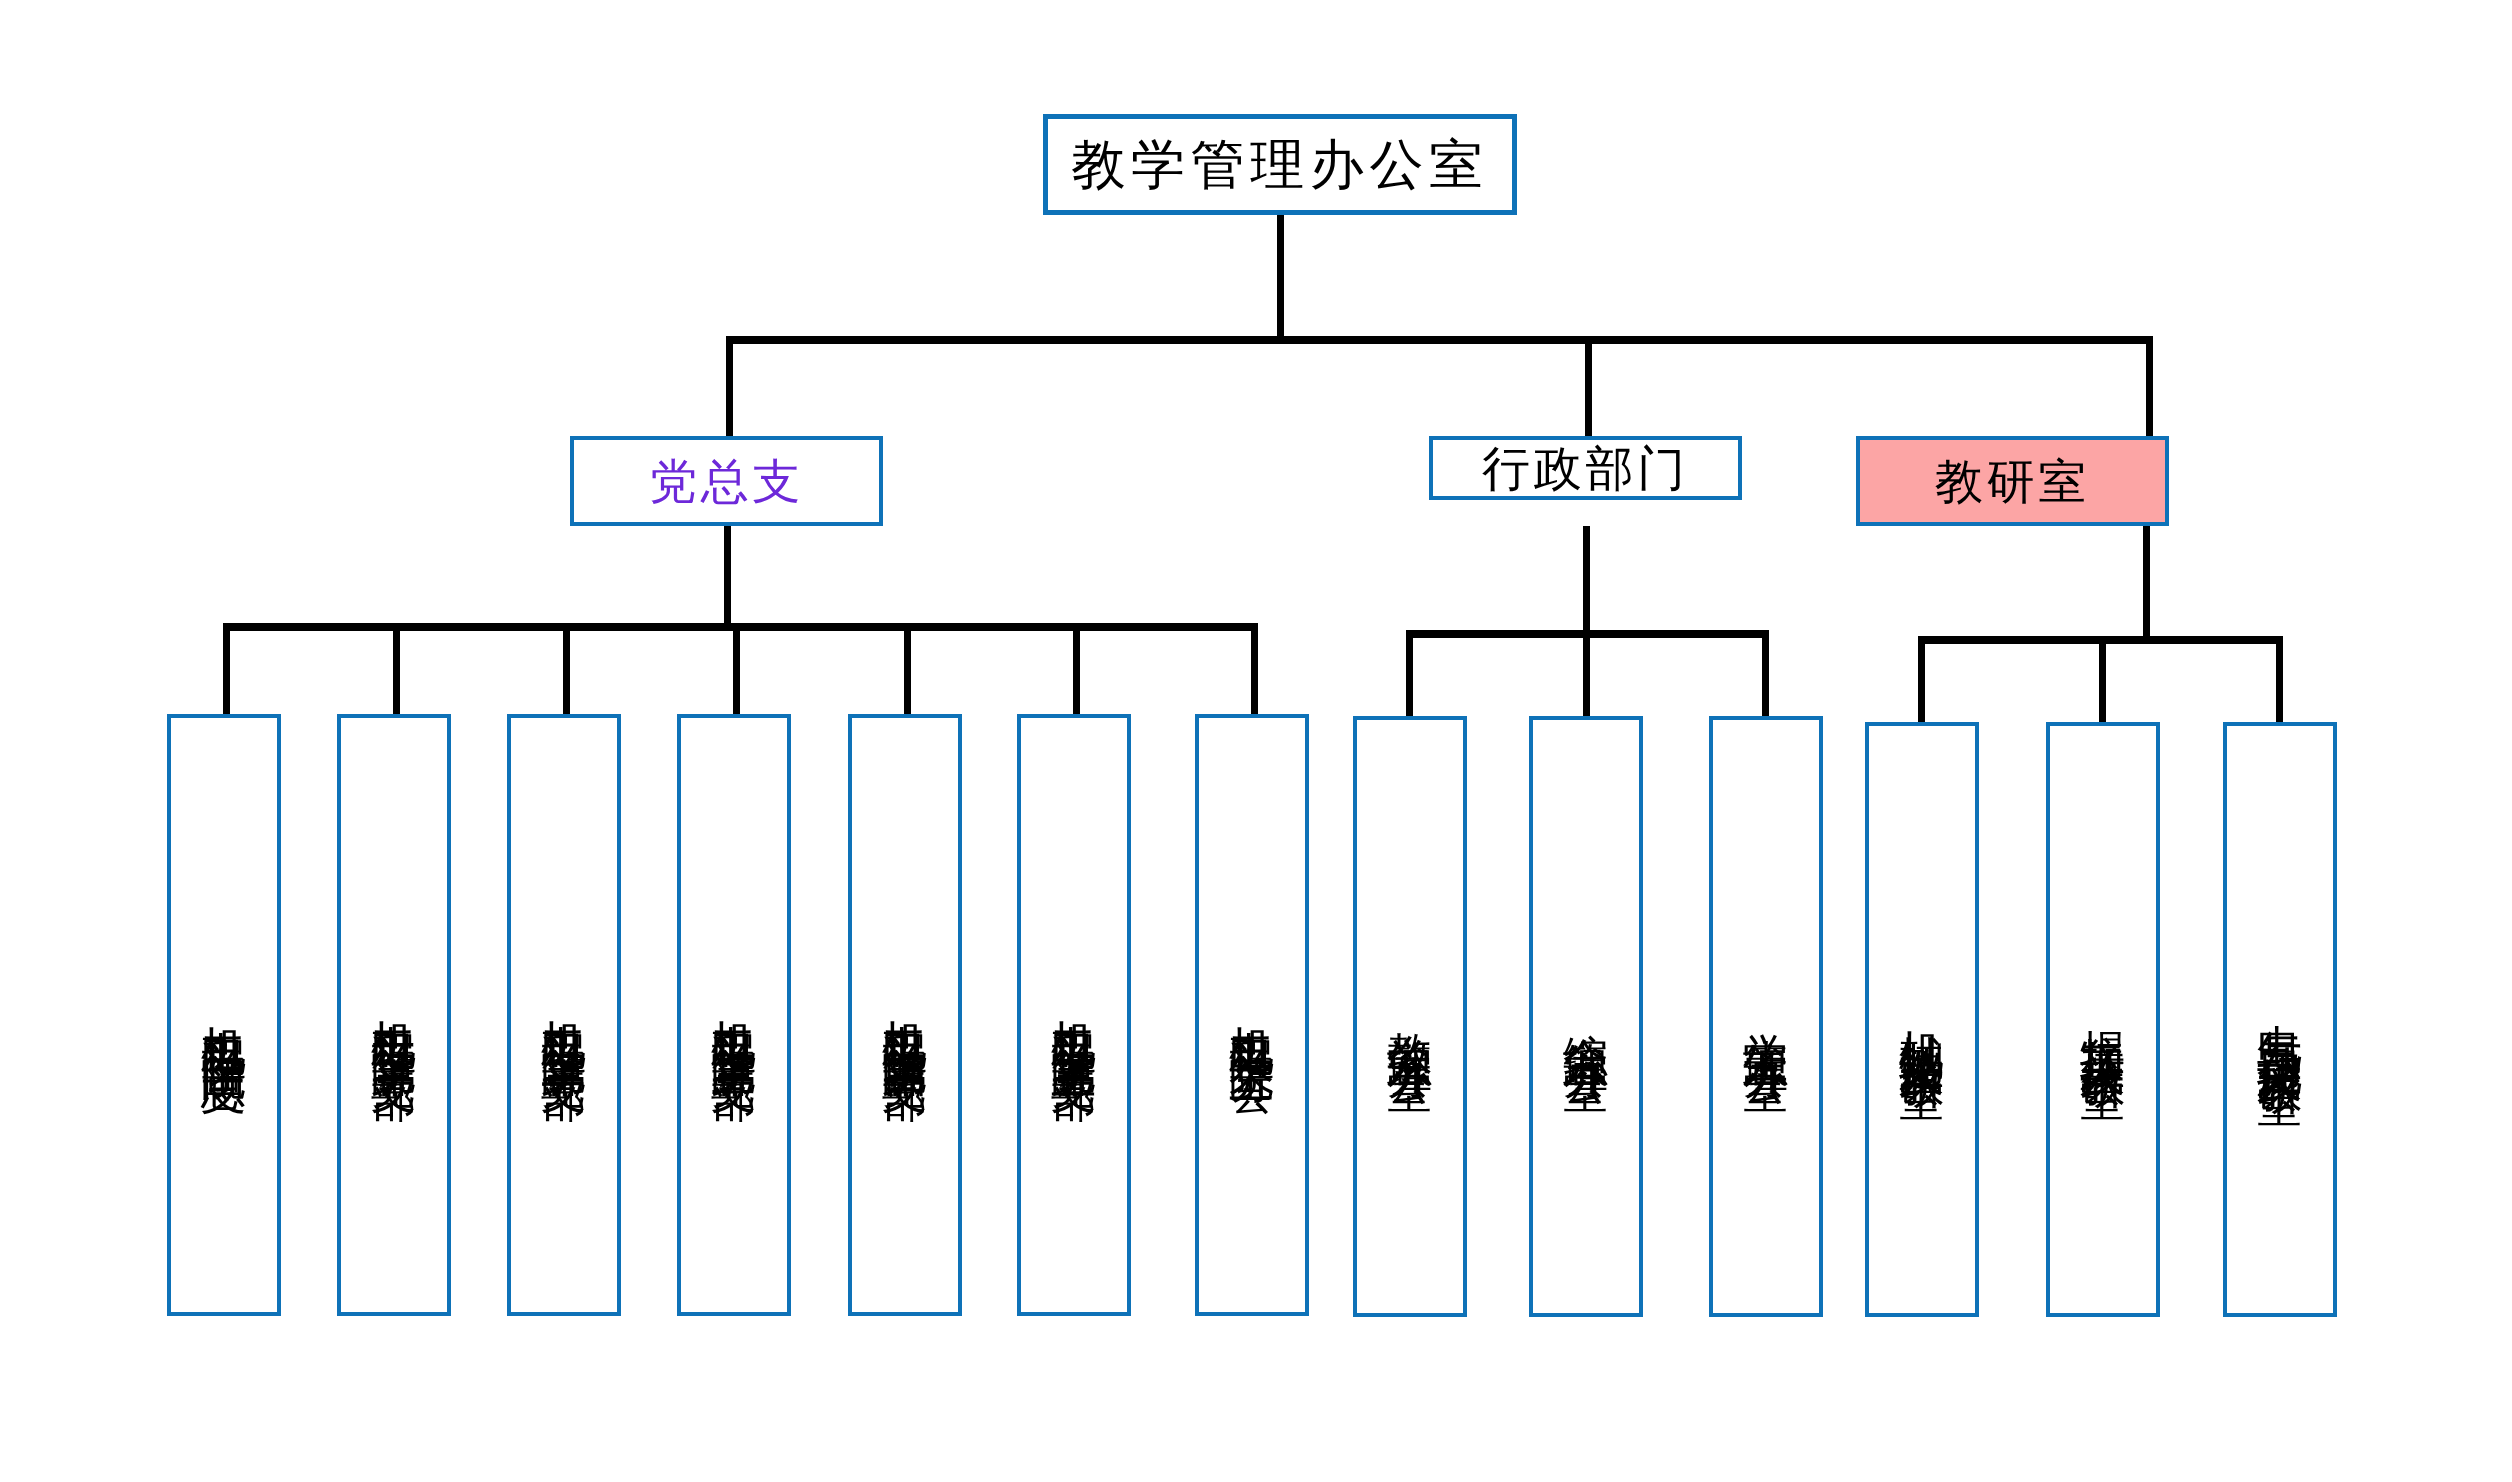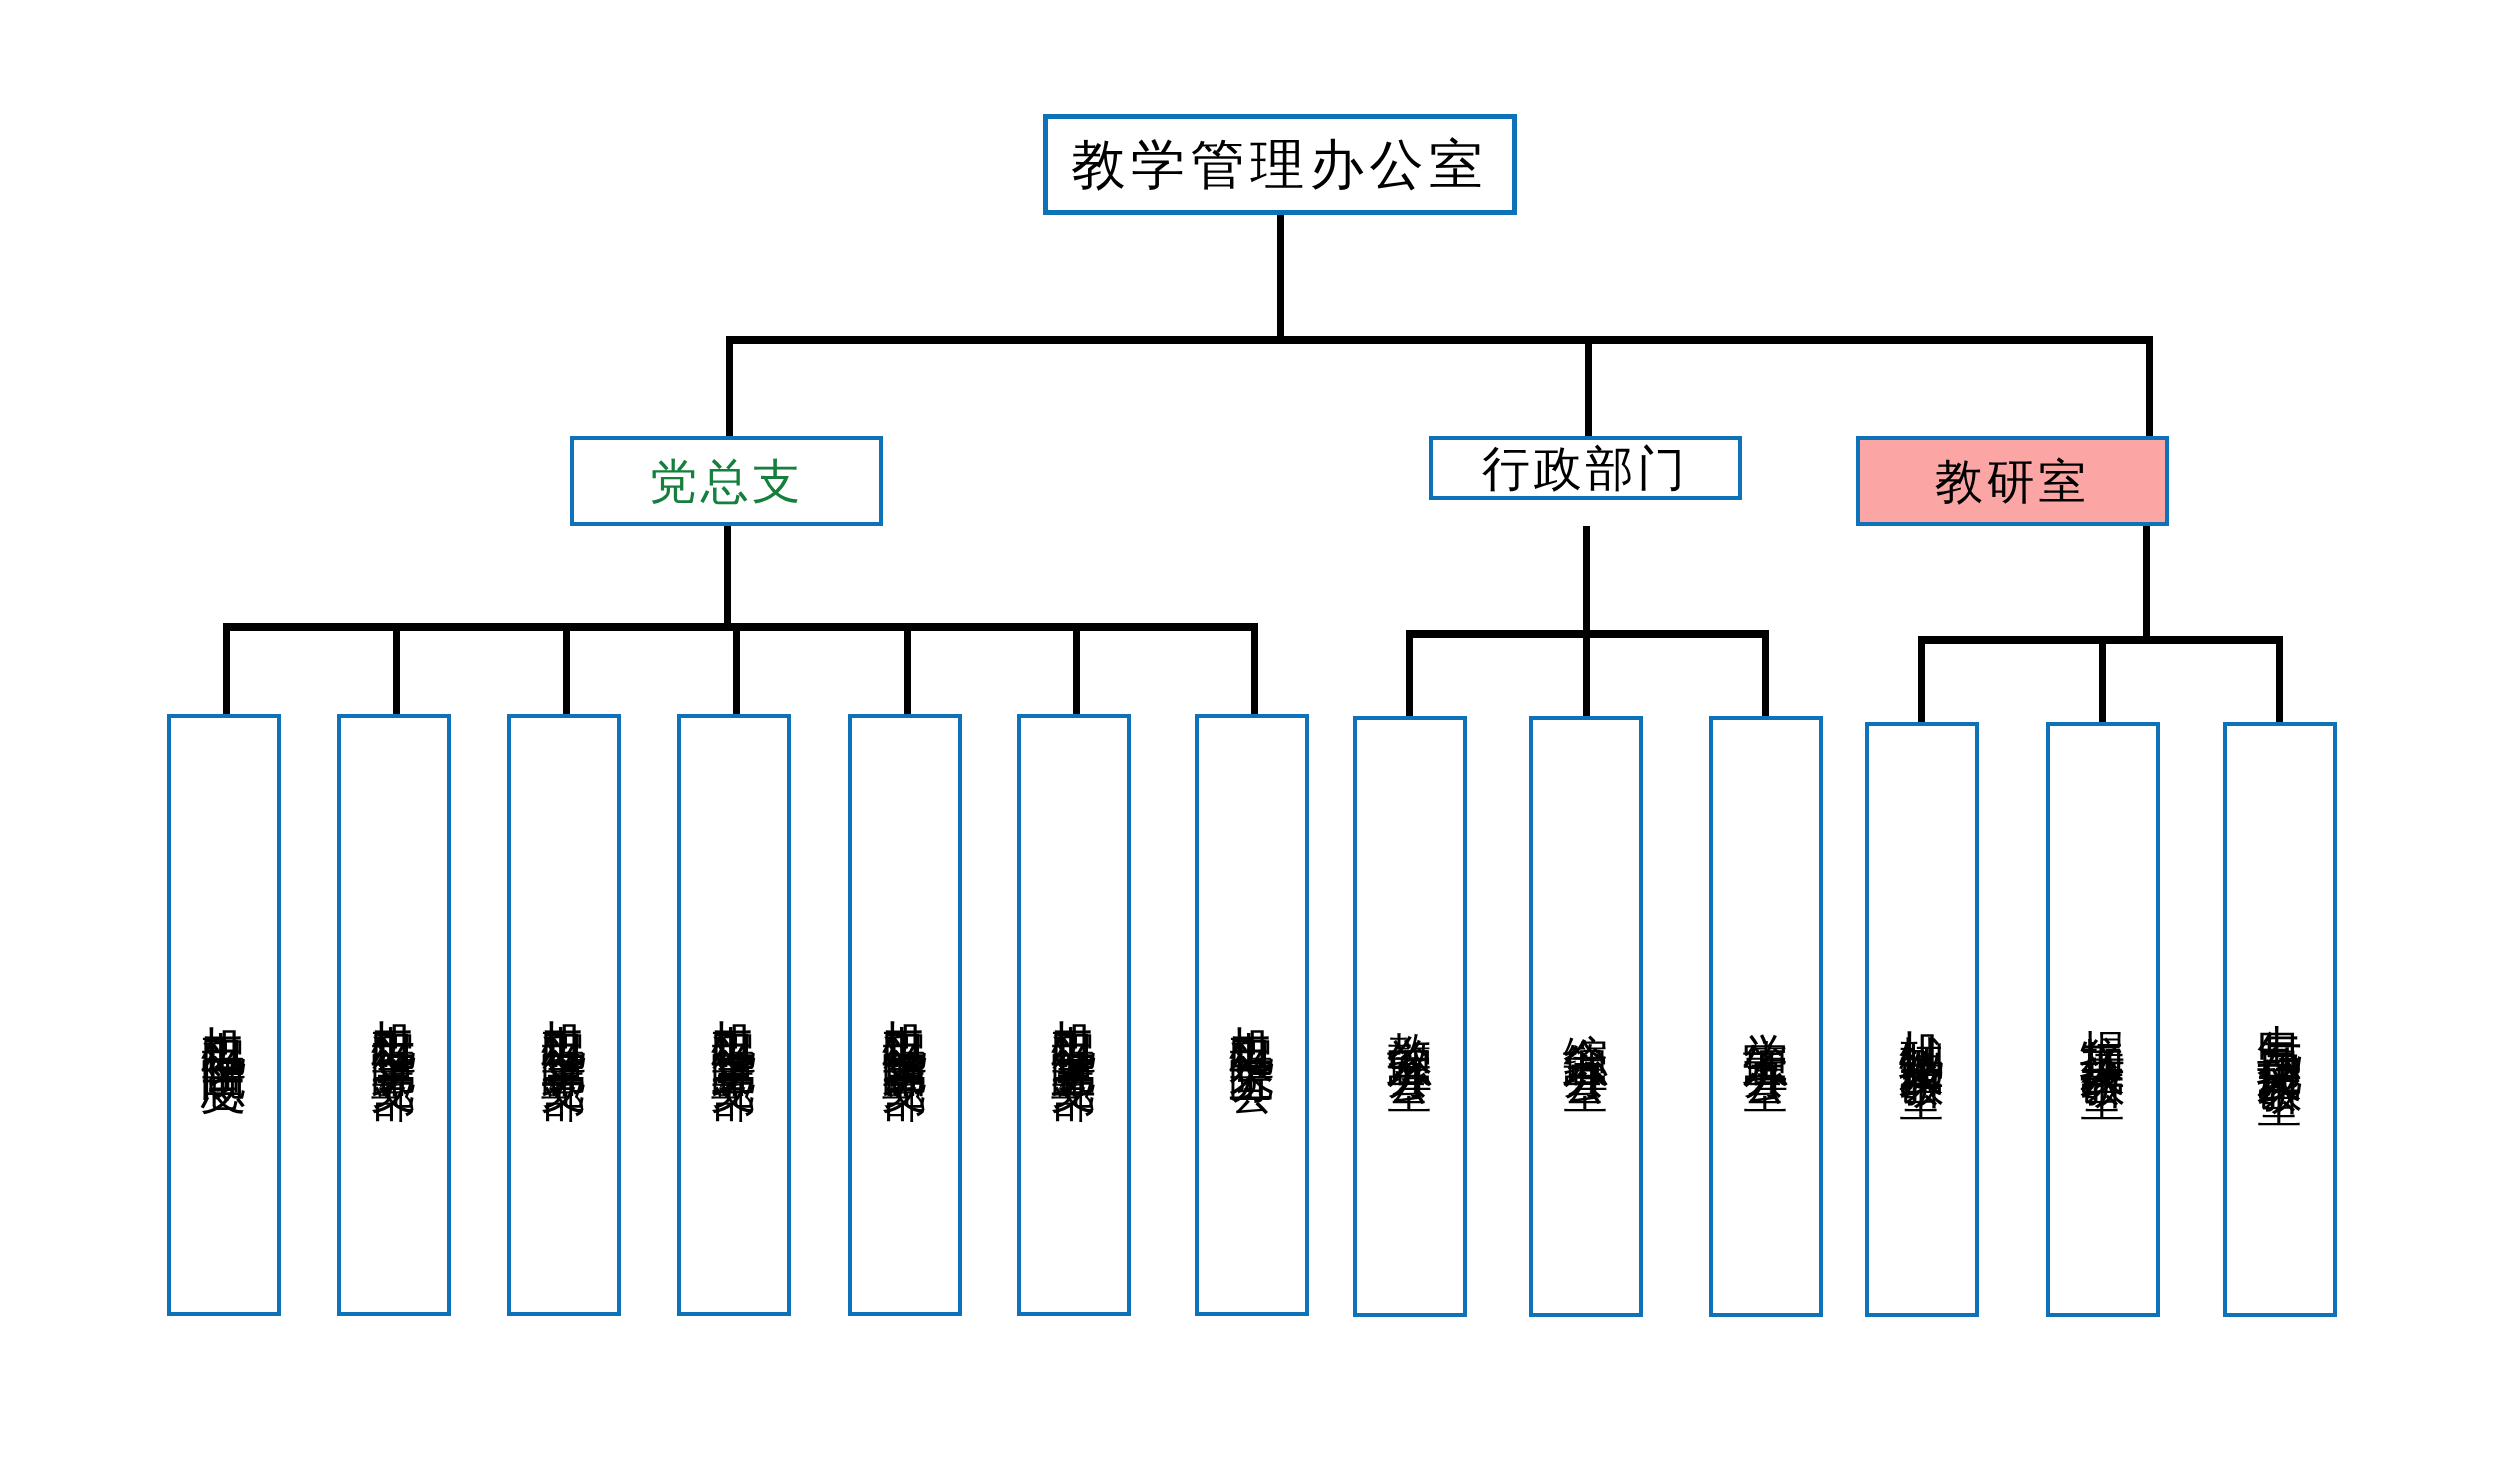--- a/index.html
+++ b/index.html
@@ -86,21 +86,21 @@
 
   <div class="conn v" style="left: 1277px; top: 214px; width: 6.5px; height: 123px; background: rgb(0, 0, 0);"></div>
 
   <div class="conn h" style="left: 726px; top: 336px; width: 1427px; height: 7.5px; background: rgb(0, 0, 0);"></div>
 
   <div class="conn v" style="left: 726px; top: 336px; width: 6.5px; height: 101px; background: rgb(0, 0, 0);"></div>
   <div class="conn v" style="left: 1585px; top: 336px; width: 6.5px; height: 101px; background: rgb(0, 0, 0);"></div>
   <div class="conn v" style="left: 2146px; top: 336px; width: 6.5px; height: 101px; background: rgb(0, 0, 0);"></div>
 
   <div class="node level2 horizontal" style="left: 570px; top: 436px; width: 313px; height: 90px; border-color: rgb(14, 114, 184); background: rgb(255, 255, 255);">
-    <span class="node-label" style="color: #15803d;">党总支</span>
+    <span class="node-label" style="color: #6d28d9;">党总支</span>
   </div>
 
   <div class="node level2 horizontal" style="left: 1429px; top: 436px; width: 313px; height: 64px; border-color: rgb(14, 114, 184); background: rgb(255, 255, 255);">
     <span class="node-label" style="color: rgb(0, 0, 0);">行政部门</span>
   </div>
 
   <div class="node level2 horizontal" style="left: 1856px; top: 436px; width: 313px; height: 90px; border-color: rgb(14, 114, 184); background: #fca5a5;">
     <span class="node-label" style="color: rgb(0, 0, 0);">教研室</span>
   </div>
 

